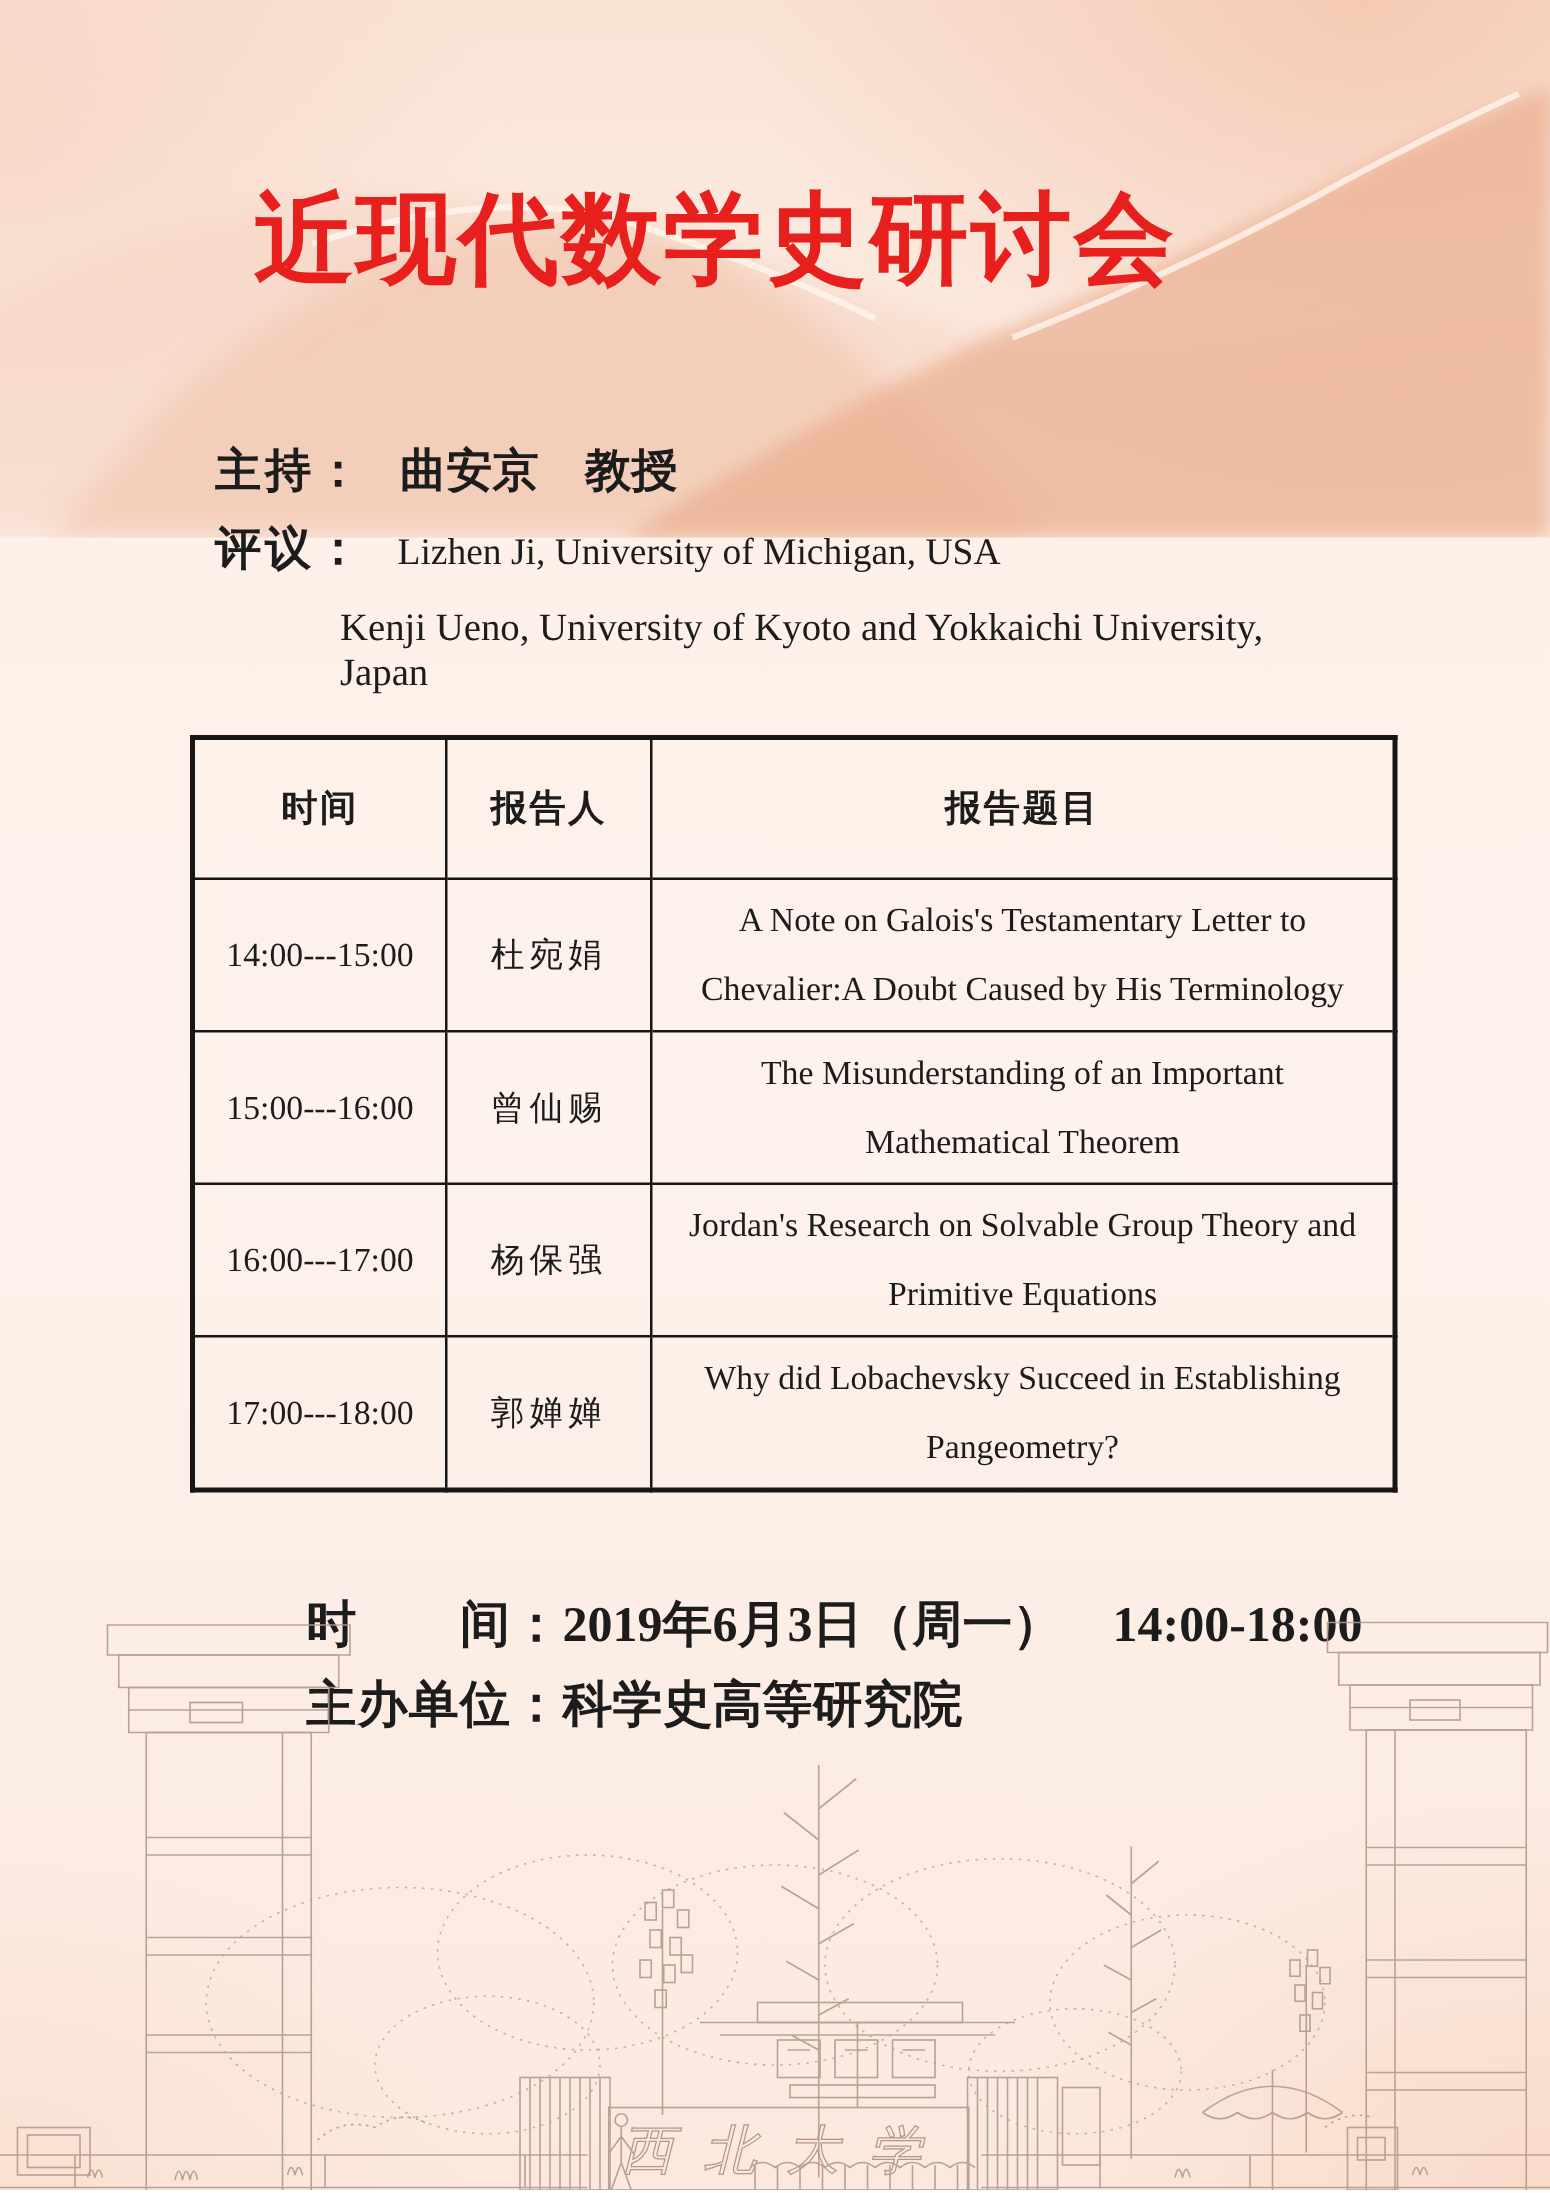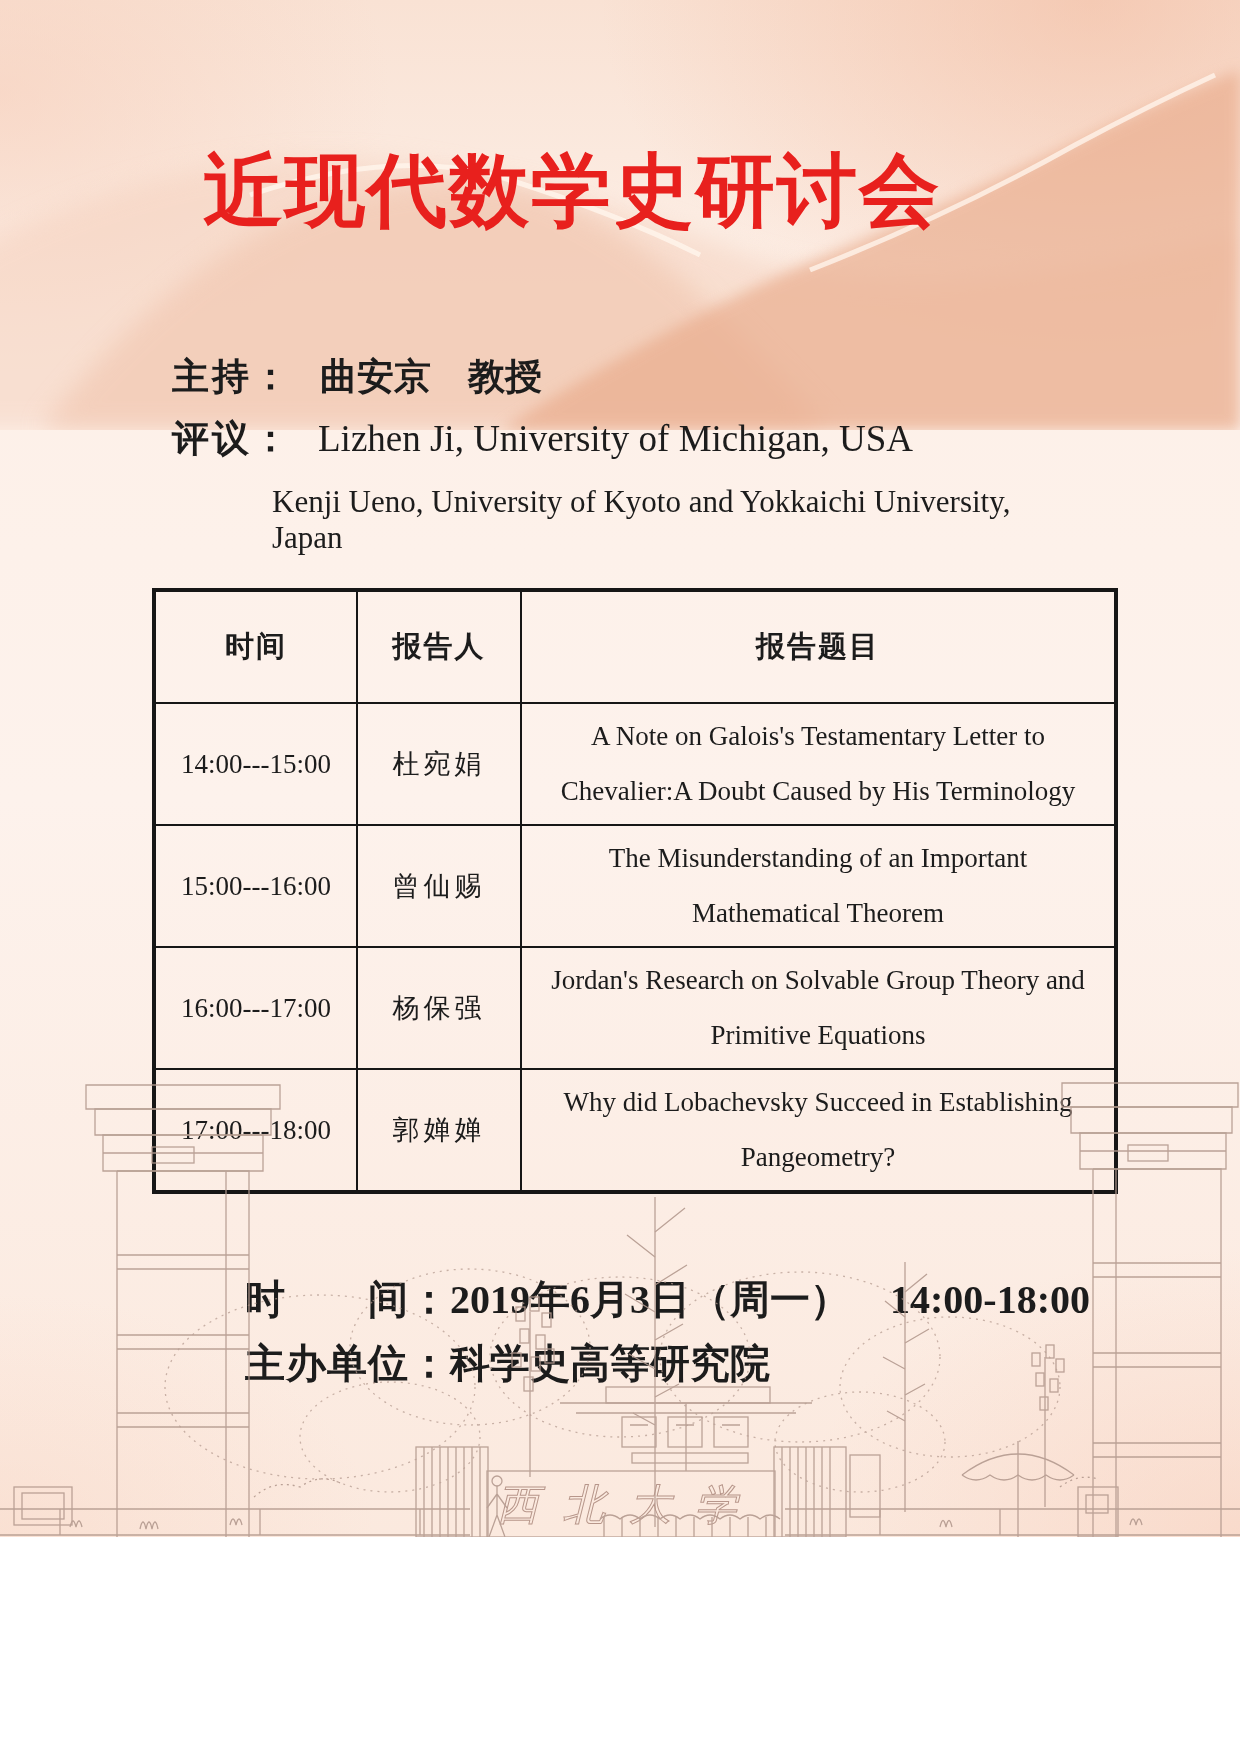--- a/index.html
+++ b/index.html
@@ -3,21 +3,21 @@
 <meta charset="utf-8">
 <style>
   html,body{margin:0;padding:0;}
   body{
     width:1240px;height:1754px;
     font-family:"Liberation Serif",serif;
     color:#1c1c1c;
     overflow:hidden;
   }
   .page{
-    position:relative;width:1240px;height:1537px;overflow:hidden;
+    position:relative;width:1240px;height:1752px;overflow:hidden;
     background:
       radial-gradient(55% 32% at 88% 0%, rgba(240,178,148,.50), transparent 72%),
       radial-gradient(45% 26% at 0% 6%, rgba(246,205,185,.55), transparent 70%),
       radial-gradient(50% 26% at 100% 100%, rgba(246,198,177,.42), transparent 72%),
       radial-gradient(42% 22% at 0% 100%, rgba(248,211,193,.40), transparent 72%),
       linear-gradient(180deg,#f9e2d4 0%,#fdf0e8 20%,#fdf2ec 52%,#fbe9de 100%);
   }
   .mountains{position:absolute;top:0;left:0;width:1240px;height:430px;}
   .gate-sketch{position:absolute;bottom:0;left:0;width:1240px;height:480px;}
 
@@ -25,21 +25,21 @@
     position:absolute;top:138px;left:0;right:96px;
     text-align:center;
     font-family:"Liberation Sans",sans-serif;
     font-weight:700;font-size:80px;letter-spacing:2px;
     color:#e8201d;white-space:nowrap;
   }
   .people{position:absolute;left:172px;top:352px;width:900px;}
   .people-line{display:flex;align-items:baseline;}
   .cn-label{font-size:37px;font-weight:600;letter-spacing:3px;}
   .cn-value{font-size:37px;font-weight:600;margin-left:28px;}
-  .en-value{font-size:37px;margin-left:14px;}
+  .en-value{font-size:30px;margin-left:14px;}
   .line-host{position:absolute;top:0;left:0;}
   .line-review{position:absolute;top:62px;left:0;gap:12px;}
   .line-review2{position:absolute;top:132px;left:100px;font-size:31px;}
 
   .schedule{
     position:absolute;left:152px;top:588px;
     border-collapse:collapse;table-layout:fixed;width:966px;
     background:transparent;
   }
   .schedule th,.schedule td{

